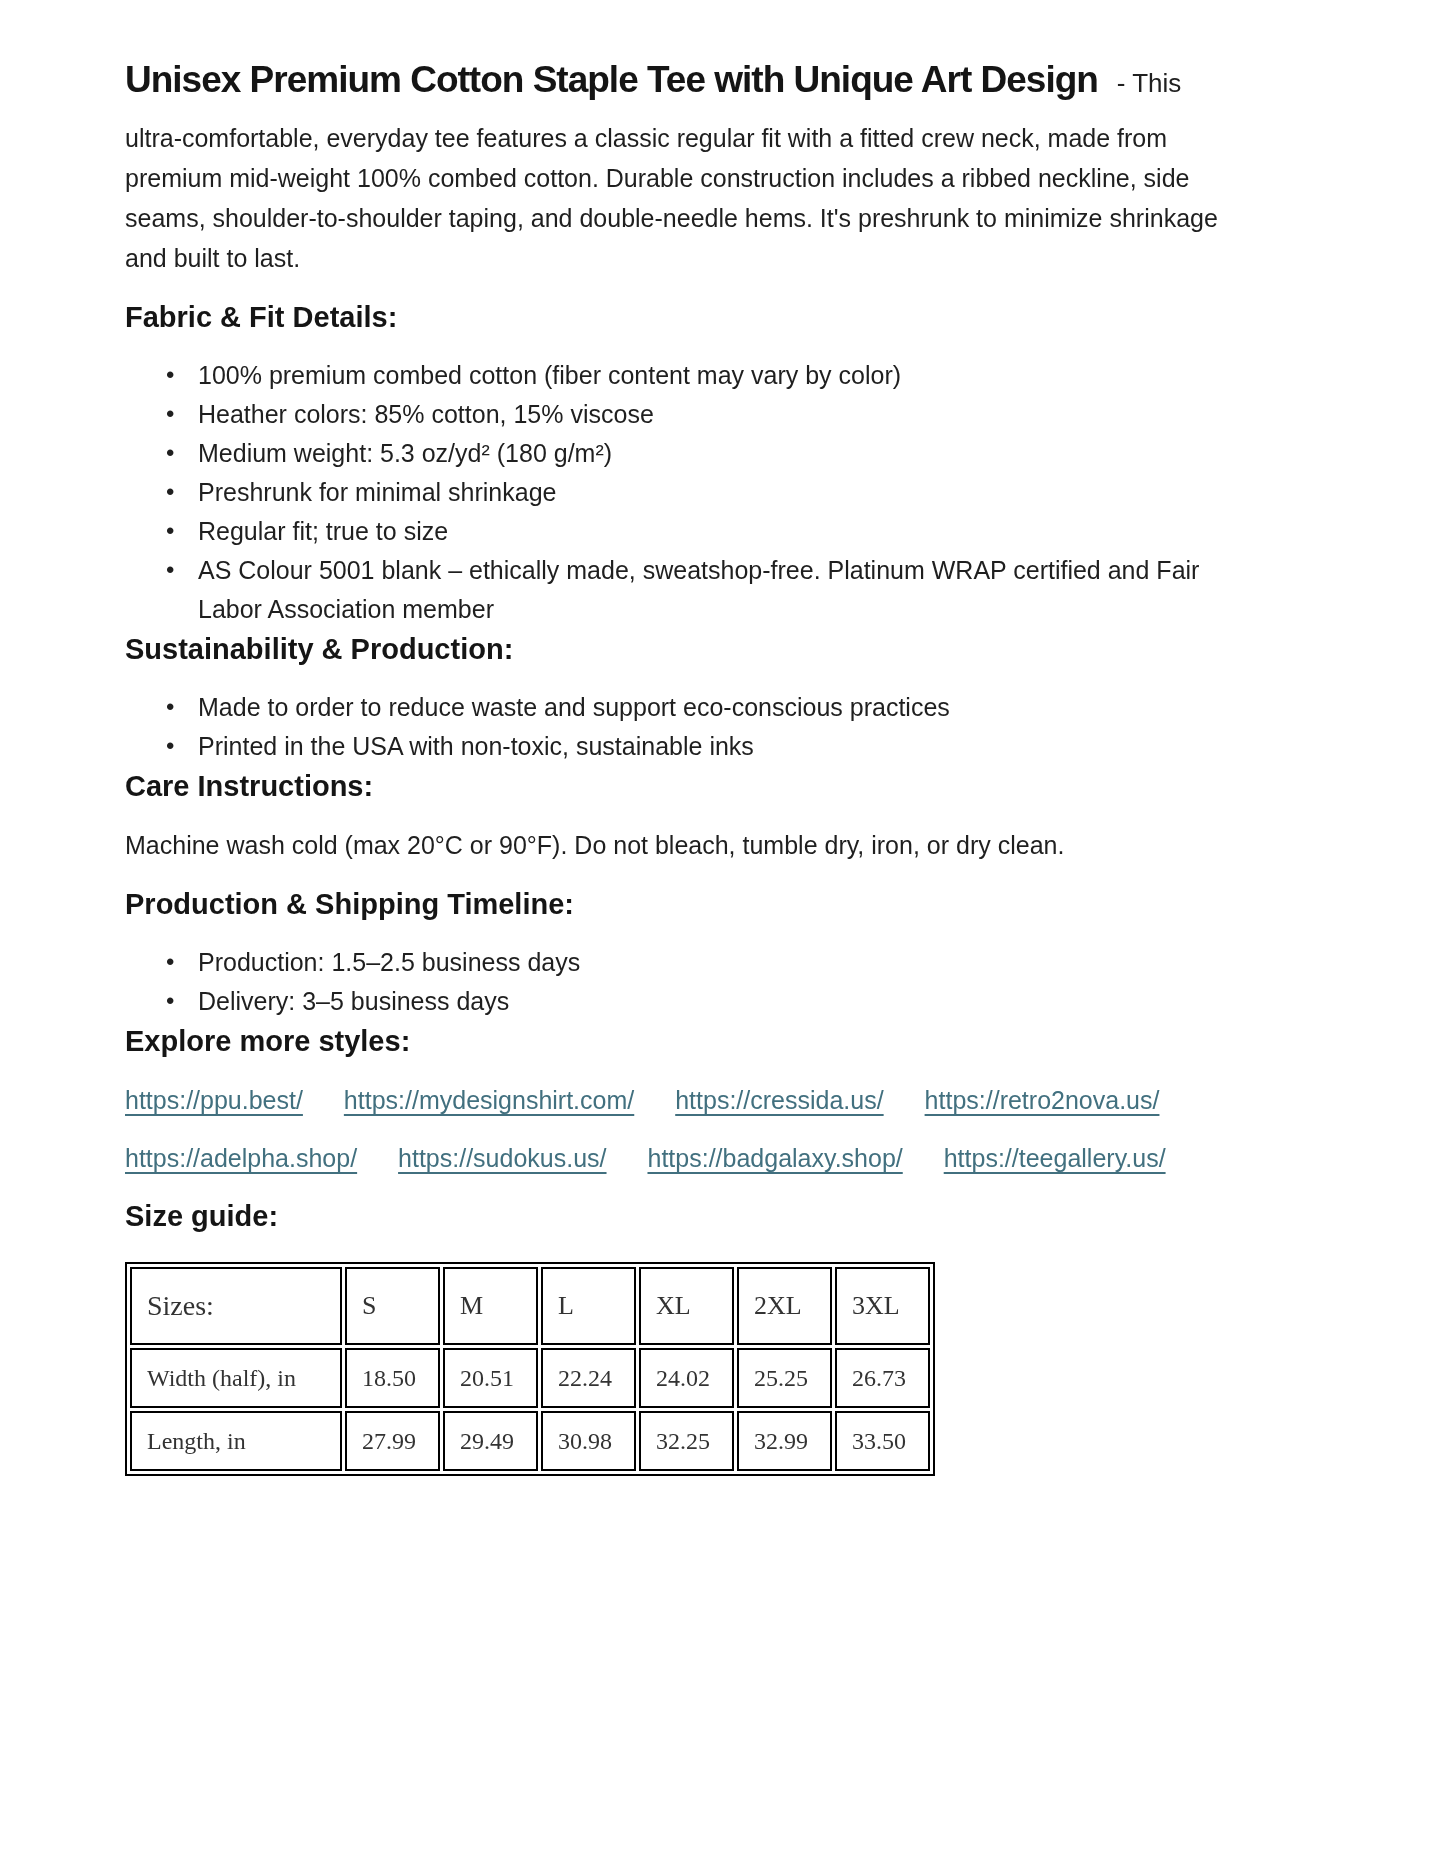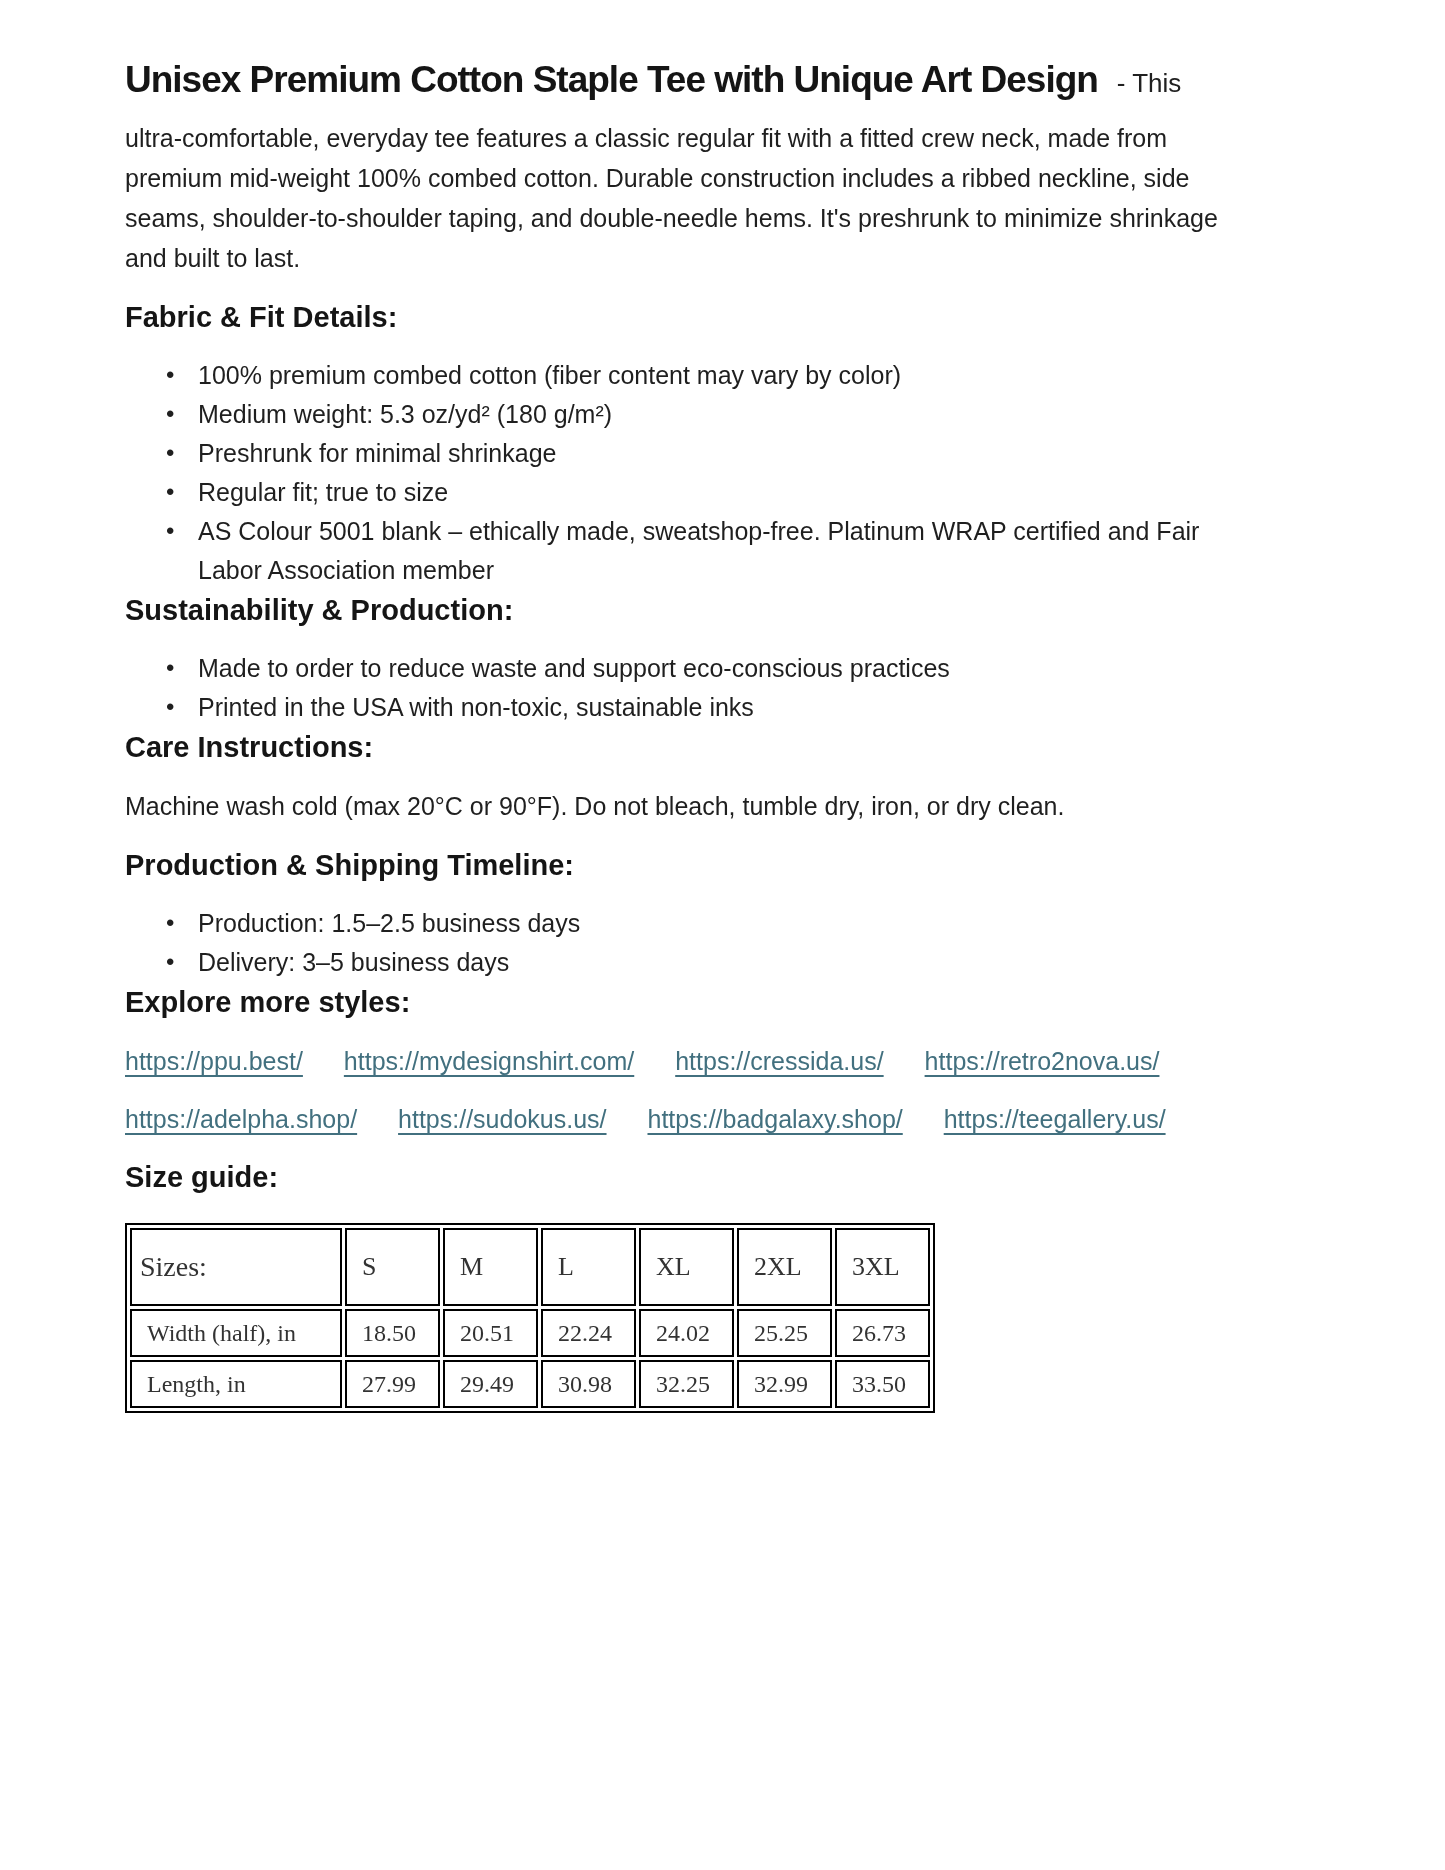--- a/index.html
+++ b/index.html
@@ -96,40 +96,41 @@
   table.size td{
     border:2px solid #000;
     vertical-align:middle;
     box-sizing:border-box;
     padding:0 8px 0 15px;
     background:#fff;
   }
   table.size .label-col{width:212px;}
   table.size .val-col{width:95px;}
   table.size tr.hdr td{height:78px;font-size:26px;}
-  table.size tr.hdr td.sizes-cell{font-size:28px;padding-left:8px;}
-  table.size tr.data td{height:48px;font-size:24px;}
+  table.size tr.hdr td.sizes-cell{font-size:28px;padding-left:15px;}
+  table.size tr.data td{height:60px;font-size:24px;}
 </style>
 </head>
 <body>
 
 <div class="page">
   <div class="content">
 
     <h1 class="title-line">
       <span class="product-title">Unisex Premium Cotton Staple Tee with Unique Art Design</span>
       <span class="title-suffix">- This</span>
     </h1>
 
     <p class="body">ultra-comfortable, everyday tee features a classic regular fit with a fitted crew neck, made from premium mid-weight 100% combed cotton. Durable construction includes a ribbed neckline, side seams, shoulder-to-shoulder taping, and double-needle hems. It's preshrunk to minimize shrinkage and built to last.</p>
 
 
     <h2 class="sec">Fabric &amp; Fit Details:</h2>
     <ul class="bullets">
       <li>100% premium combed cotton (fiber content may vary by color)</li>
+      <li>Heather colors: 85% cotton, 15% viscose</li>
       <li>Medium weight: 5.3 oz/yd² (180 g/m²)</li>
       <li>Preshrunk for minimal shrinkage</li>
       <li>Regular fit; true to size</li>
       <li>AS Colour 5001 blank – ethically made, sweatshop-free. Platinum WRAP certified and Fair Labor Association member</li>
     </ul>
 
     <h2 class="sec">Sustainability &amp; Production:</h2>
     <ul class="bullets">
       <li>Made to order to reduce waste and support eco-conscious practices</li>
       <li>Printed in the USA with non-toxic, sustainable inks</li>

